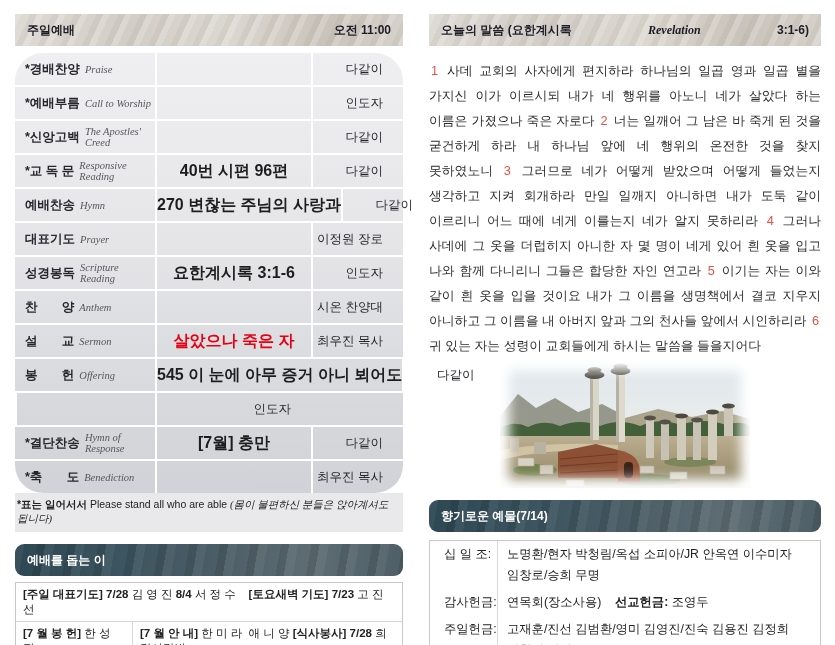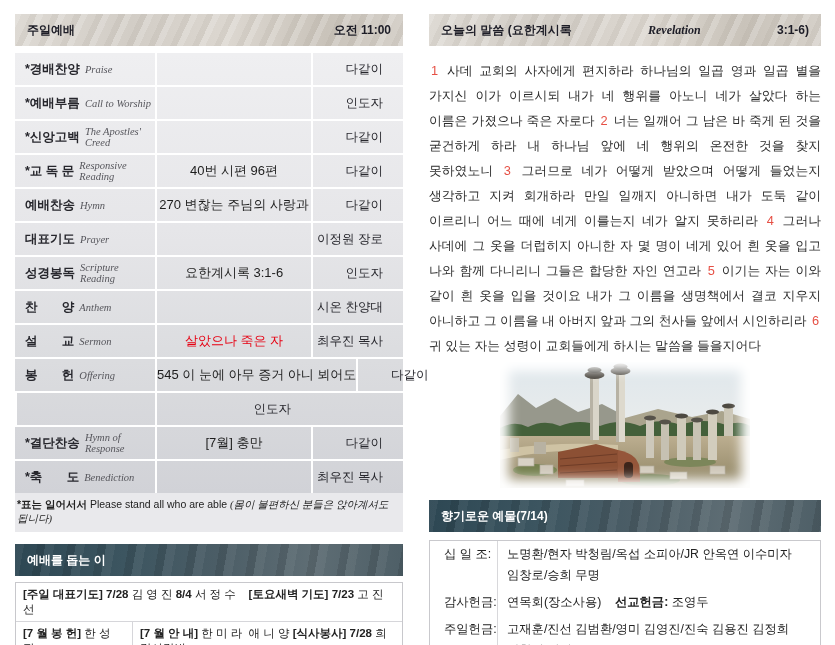--- a/index.html
+++ b/index.html
@@ -18,35 +18,35 @@
       linear-gradient(96deg,#dedad4 0%,#d2cdc6 30%,#dcd7d0 55%,#c9c3ba 80%,#d6d1ca 100%);
     color:#1d1d27;}
   .bar.dark{
     background:
       repeating-linear-gradient(100deg, rgba(255,255,255,.05) 0 9px, rgba(0,0,0,0) 9px 22px, rgba(0,0,0,.10) 22px 30px),
       linear-gradient(94deg,var(--bar_dark_start) 0%,#3c5560 28%,#4b5d66 52%,var(--bar_dark_end) 76%,#4e5f67 100%);
     color:#fff;}
   .bar .script{font-family:"Liberation Serif","DejaVu Serif",serif;font-style:italic;font-weight:bold;}
 
   
-  .worship{margin-top:7px;background:linear-gradient(180deg,#efeff1 0%,#e6e6e9 40%,#dbdcdf 70%,#d1d2d7 100%);}
+  .worship{margin-top:7px;background:linear-gradient(180deg,#efeff1 0%,#e6e6e9 40%,#dbdcdf 70%,#d1d2d7 100%);border-radius:28px;}
   .wrow{display:grid;grid-template-columns:140px 1fr 92px;height:32px;border-bottom:2px solid #fff;}
   .wrow:last-child{border-bottom:none;}
   .wlabel{display:flex;align-items:center;padding-left:10px;font-size:12.5px;font-weight:bold;color:#26262c;white-space:pre;}
   .wlabel .en{font-family:"Liberation Serif","DejaVu Serif",serif;font-style:italic;font-weight:normal;
               color:#56565c;font-size:10.5px;margin-left:5px;white-space:normal;}
   .wmid{border-left:2px solid #fff;display:flex;align-items:center;justify-content:center;
-        font-size:13px;font-weight:normal;color:#1d1d1d;white-space:nowrap;overflow:visible;}
+        font-size:16px;font-weight:bold;color:#1d1d1d;white-space:nowrap;overflow:visible;}
   .wmid.red{color:var(--accent_red);}
   .wwho{border-left:2px solid #fff;display:flex;align-items:center;justify-content:flex-end;
         padding-right:20px;font-size:12.5px;color:#26262c;white-space:nowrap;}
   .footnote{background:#e9e9ec;text-align:left;font-size:10.5px;color:#222;padding:5px 2px 6px;white-space:pre-wrap;}
   .footnote .b{font-weight:bold;}
   .footnote .it{font-family:"Liberation Serif","DejaVu Serif",serif;font-style:italic;}
-  .bar.mt{margin-top:12px;}
+  .bar.mt{margin-top:12px;border-radius:9px;}
 
   
   .helpers{margin-top:6px;border:1px solid #c8c8cc;background:#fff;font-size:11.5px;}
   .hrow{display:flex;align-items:stretch;border-bottom:1px solid #d6d6da;min-height:33px;}
   .hrow:last-child{border-bottom:none;}
   .hcell{display:flex;align-items:center;padding:4px 7px;white-space:pre-wrap;line-height:15px;}
   .hcell.fixed{flex:0 0 102px;border-right:1px solid #d6d6da;}
   .hcell.grow{flex:1;}
   .b{font-weight:bold;}
 

